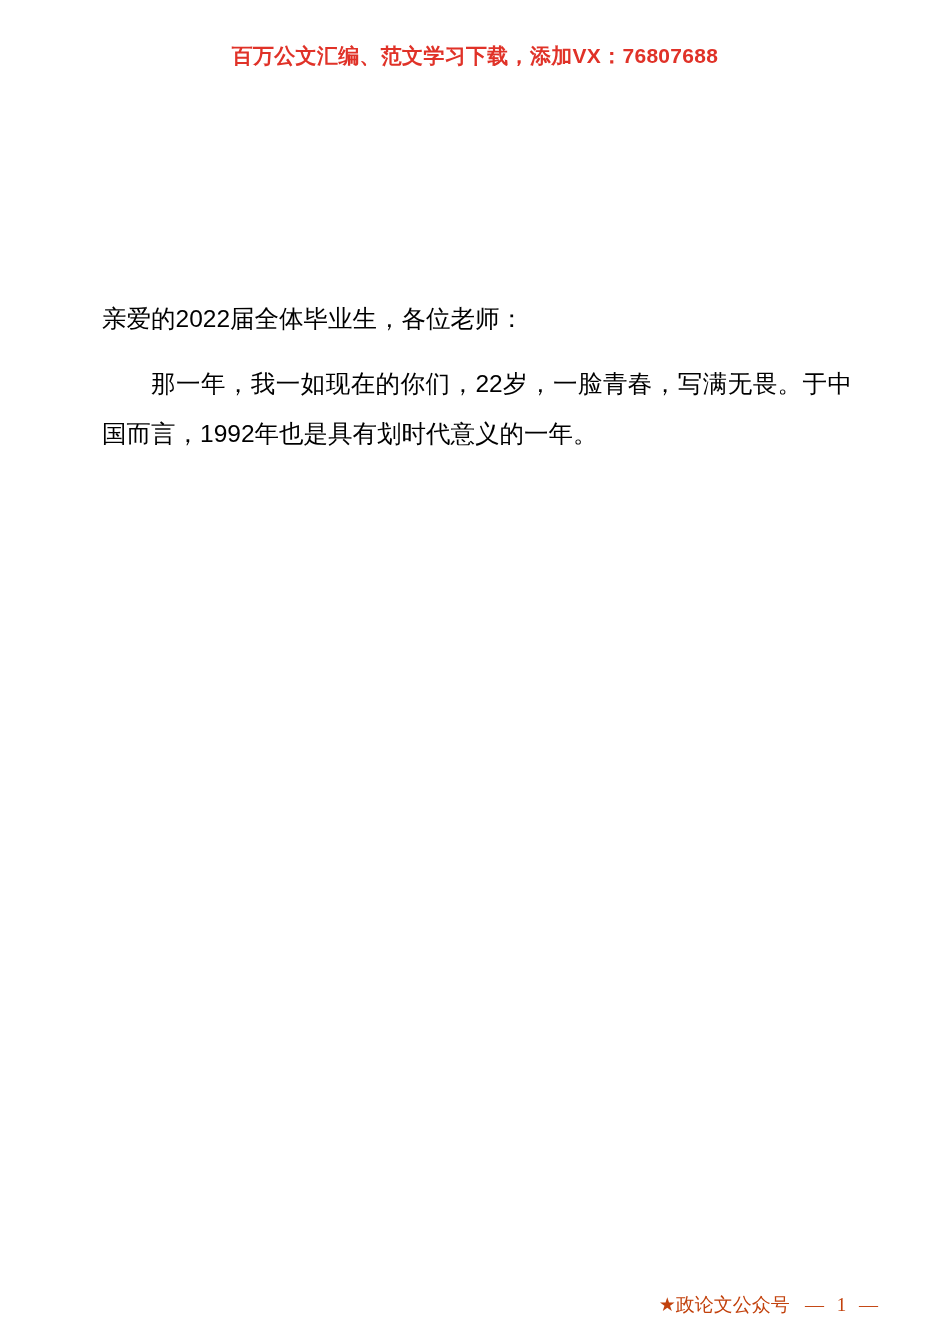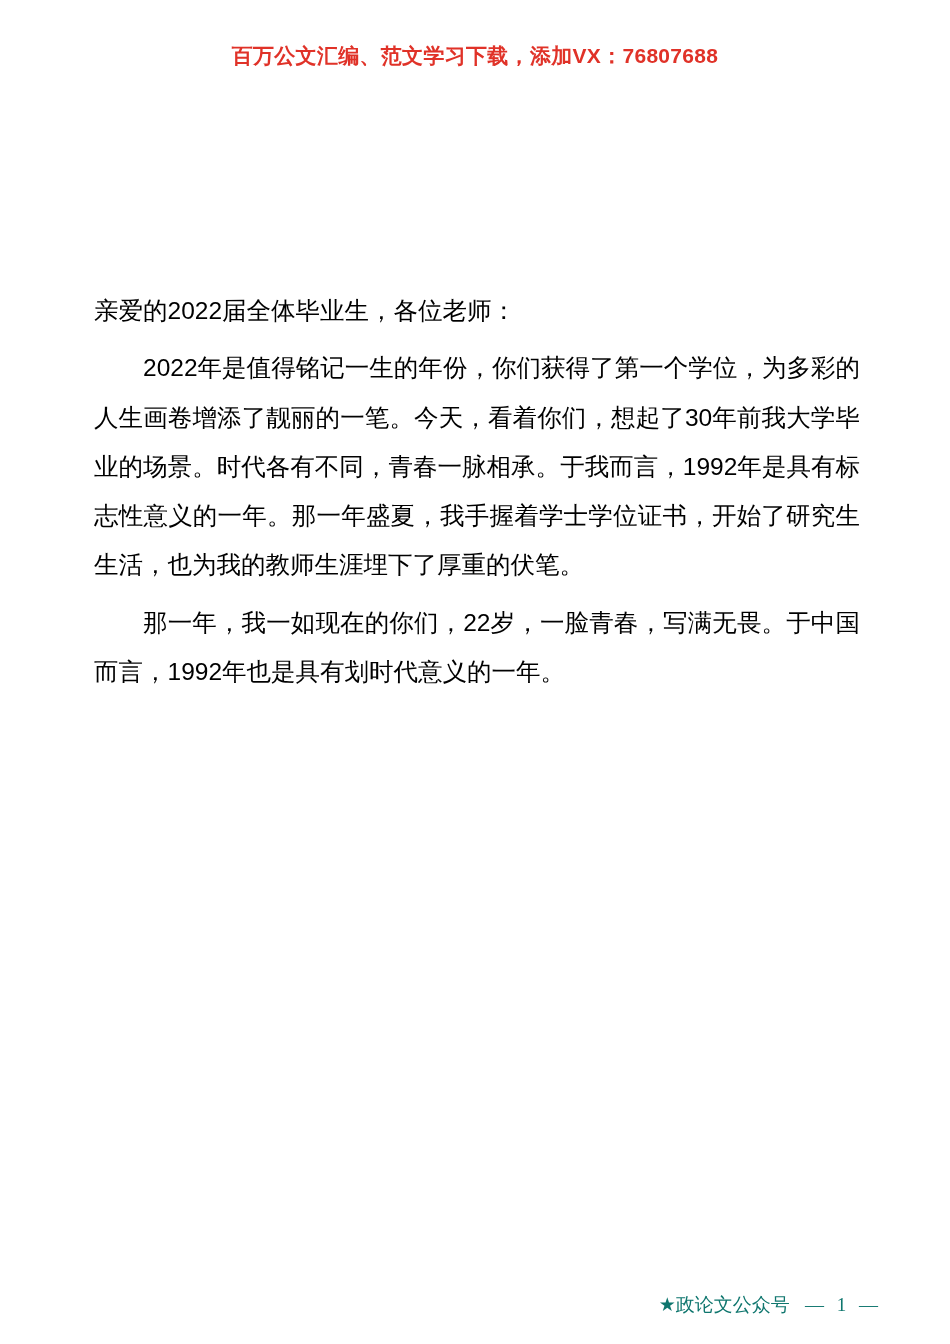--- a/index.html
+++ b/index.html
@@ -55,21 +55,21 @@
     position: absolute;
     top: 278px;
     left: 86px;
     width: 782px;
   }
   .para {
     font-size: 24.5px;
     line-height: 49.3px;
     text-align: justify;
     text-justify: inter-ideograph;
-    margin: 8px;
+    margin: 16px;
     letter-spacing: 0px;
     word-break: break-all;
   }
   .para.indent {
     text-indent: 49px;
   }
 
   
   .footer {
     position: absolute;
@@ -77,41 +77,40 @@
     left: 0;
     width: 950px;
     height: 40px;
   }
   .footer-inner {
     position: absolute;
     right: 68px;
     bottom: 10px;
     font-size: 19px;
     white-space: nowrap;
-    color: #0f766e;
+    color: #c2410c;
   }
   .footer-mark { letter-spacing: 0px; }
   .footer-page {
     margin-left: 10px;
     font-family: "Liberation Serif", "DejaVu Serif", serif;
     font-size: 19px;
     letter-spacing: 4px;
   }
 </style>
 </head>
 <body>
 
 <div class="page">
 
   <div class="watermark">百万公文汇编、范文学习下载，添加VX：76807688</div>
 
 
   <div class="body-block">
     <p class="para">亲爱的2022届全体毕业生，各位老师：</p>
-    <p class="para indent">2022年是值得铭记一生的年份，你们获得了第一个学位，为多彩的人生画卷增添了靓丽的一笔。今天，看着你们，想起了30年前我大学毕业的场景。时代各有不同，青春一脉相承。于我而言，1992年是具有标志性意义的一年。那一年盛夏，我手握着学士学位证书，开始了研究生生活，也为我的教师生涯埋下了厚重的伏笔。</p>
     <p class="para indent">那一年，我一如现在的你们，22岁，一脸青春，写满无畏。于中国而言，1992年也是具有划时代意义的一年。</p>
 
   </div>
 
   <div class="footer">
     <div class="footer-inner">
       <span class="footer-mark">★政论文公众号</span>
       <span class="footer-page">— 1 —</span>
     </div>
   </div>

